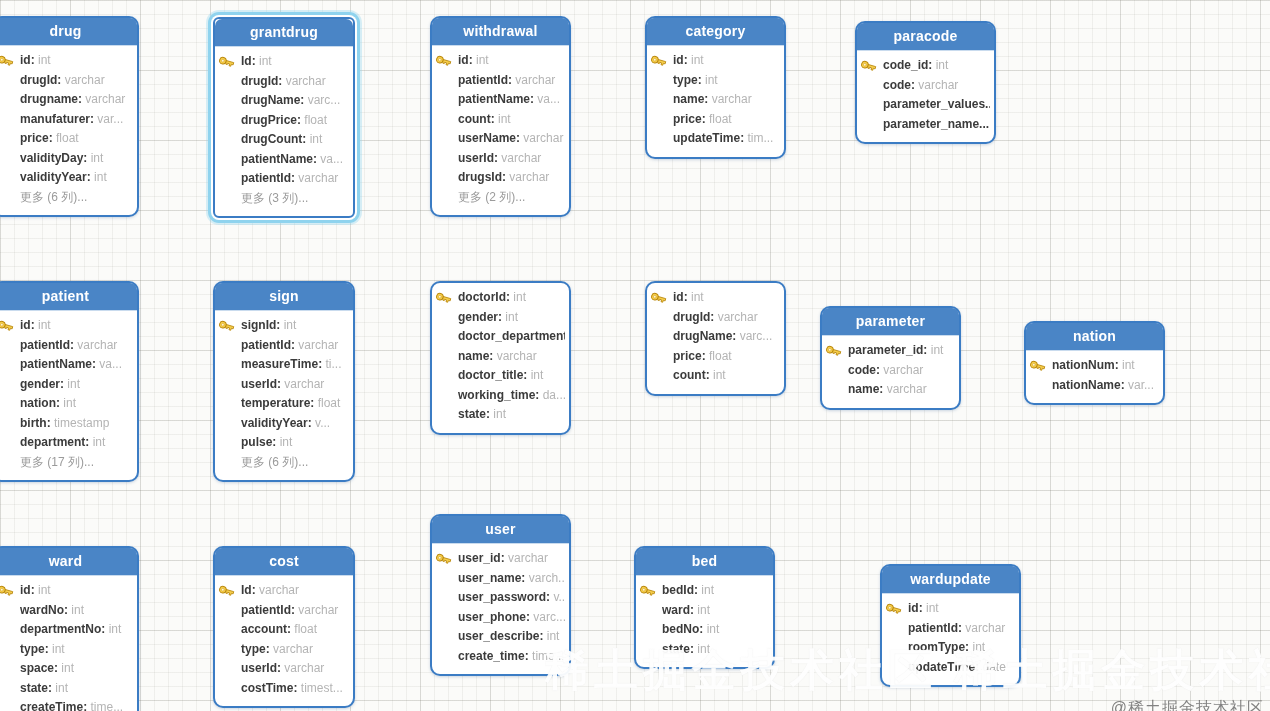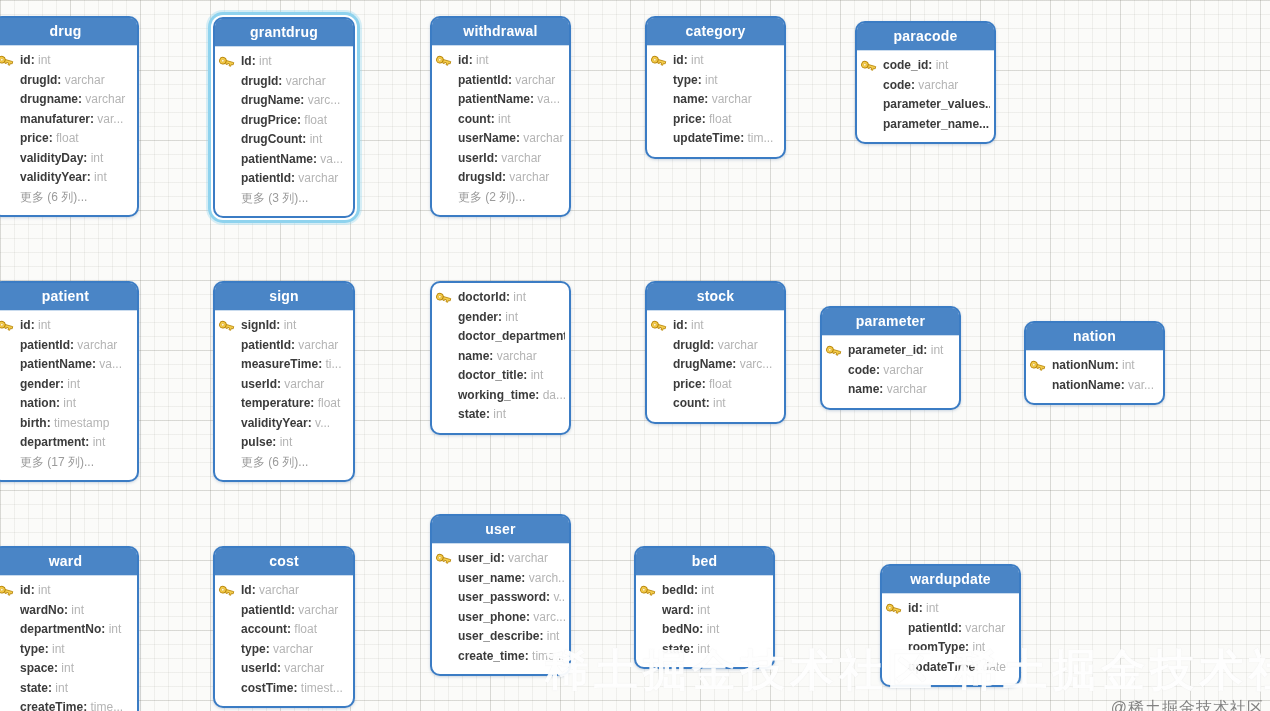--- a/index.html
+++ b/index.html
@@ -12,20 +12,21 @@
       repeating-linear-gradient(to bottom, rgba(130,130,120,0.20) 0 1px, transparent 1px 70px),
       repeating-linear-gradient(to right, rgba(150,150,140,0.12) 0 1px, transparent 1px 14px),
       repeating-linear-gradient(to bottom, rgba(150,150,140,0.12) 0 1px, transparent 1px 14px);
   }
   .etable{
     position:absolute;background:#fff;border:2px solid #3b7cc4;border-radius:10px;
     box-shadow:0 1px 3px rgba(60,100,150,0.25);z-index:1;
   }
   .etable.selected{
     box-shadow:0 0 0 2px #ffffff,0 0 0 5px #8fd3ee,0 0 0 7px rgba(143,211,238,0.35);
+    border-radius:6px;
   }
   .etable .hd{
     background:#4a85c6;color:#fff;font-weight:bold;font-size:14px;text-align:center;
     padding:5px 4px 6px;border-radius:7px 7px 0 0;letter-spacing:0.2px;
     border-bottom:1px solid rgba(255,255,255,0.7);
   }
   .etable .tbody{position:relative;padding:5px 4px 8px 0;}
   .row{
     position:relative;padding-left:26px;height:19.5px;line-height:19.5px;
     font-size:12px;white-space:nowrap;overflow:hidden;
@@ -188,21 +189,20 @@
           </svg><span class="fname">doctorId:</span><span class="ftype"> int</span></div>
         <div class="row"><span class="fname">gender:</span><span class="ftype"> int</span></div>
         <div class="row"><span class="fname">doctor_department:</span></div>
         <div class="row"><span class="fname">name:</span><span class="ftype"> varchar</span></div>
         <div class="row"><span class="fname">doctor_title:</span><span class="ftype"> int</span></div>
         <div class="row"><span class="fname">working_time:</span><span class="ftype"> da...</span></div>
         <div class="row"><span class="fname">state:</span><span class="ftype"> int</span></div>
       </div>
     </div>
     <div class="etable" style="left: 645px; top: 281px; width: 137px;">
-      <div class="hd">stock</div>
       <div class="tbody">
         <div class="row"><svg class="keyicon" viewBox="0 0 20 18">
             <g transform="rotate(16 10 9)">
               <path d="M8.2 7.6 h9.3 v2.6 h-2.1 v2.2 h-2.1 v-2.2 h-2.2 v1.5 h-1.7 z" fill="#f6ce4b" stroke="#b8860b" stroke-width="0.9"></path>
               <circle cx="5.1" cy="8.9" r="3.7" fill="#f6ce4b" stroke="#b8860b" stroke-width="1.1"></circle>
               <circle cx="5.1" cy="8.9" r="1.5" fill="#fff6d8" stroke="#d5a31f" stroke-width="0.6"></circle>
             </g>
           </svg><span class="fname">id:</span><span class="ftype"> int</span></div>
         <div class="row"><span class="fname">drugId:</span><span class="ftype"> varchar</span></div>
         <div class="row"><span class="fname">drugName:</span><span class="ftype"> varc...</span></div>

